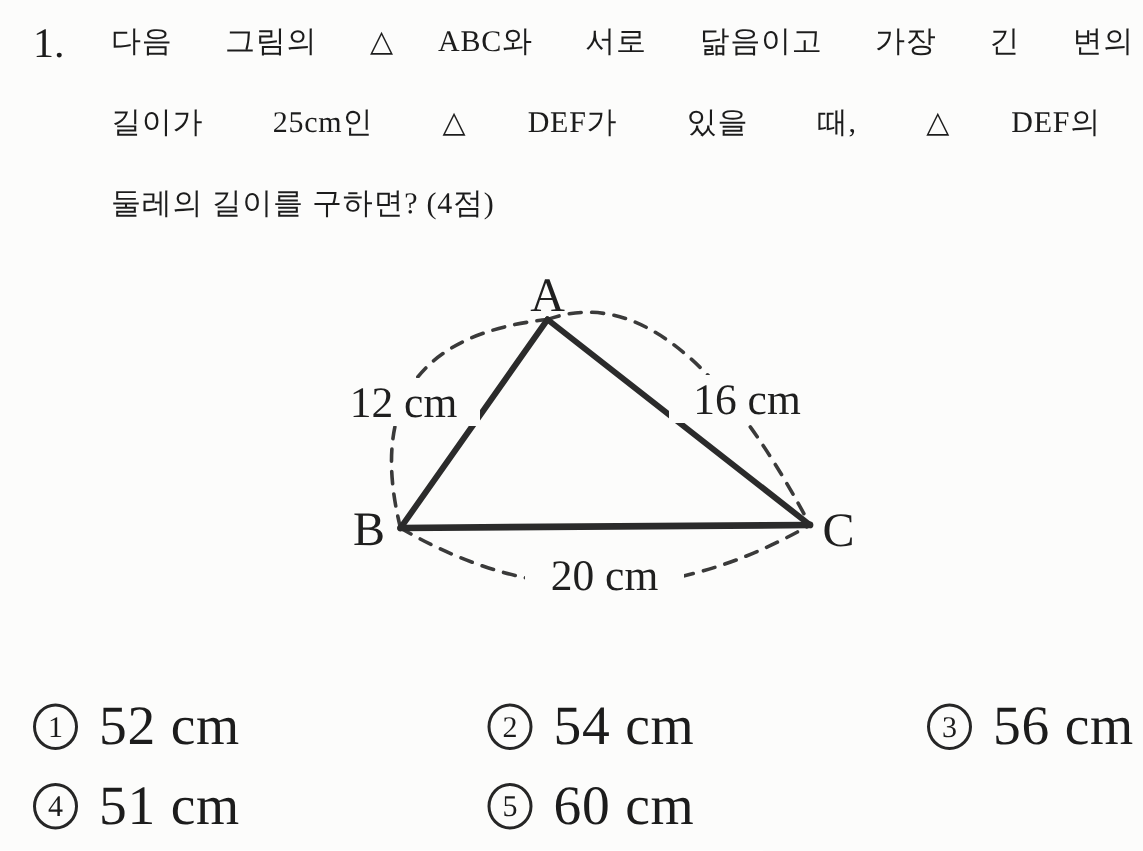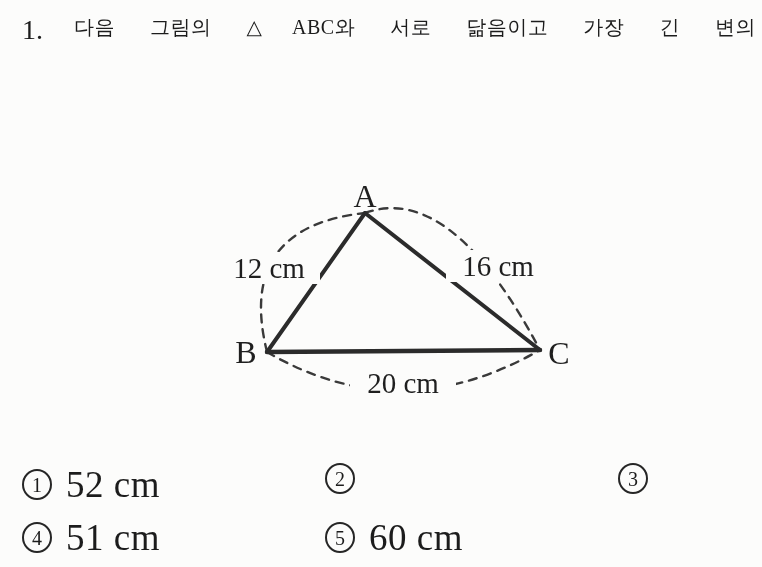--- a/index.html
+++ b/index.html
@@ -72,20 +72,22 @@
     letter-spacing: 0.5px;
   }
 </style>
 </head>
 <body>
 
 <div class="page">
 
   <span class="qnum">1.</span>
   <div class="qline qline-1">다음 그림의 △ABC와 서로 닮음이고 가장 긴 변의</div>
+  <div class="qline qline-2">길이가 25cm인 △DEF가 있을 때, △DEF의</div>
+  <div class="qline qline-3">둘레의 길이를 구하면? (4점)</div>
 
   <svg class="figure" width="450" height="240" viewBox="0 0 450 240">
 
     <path class="arc" d="M 117,180 Q 86,55 215,41"></path>
     <path class="arc" d="M 215,41 Q 301,10 390,178"></path>
     <path class="arc" d="M 117,180 Q 250,258 390,178"></path>
 
     <line class="tri-side" x1="215" y1="41" x2="117" y2="180"></line>
     <line class="tri-side" x1="215" y1="41" x2="390" y2="178"></line>
     <line class="tri-side tri-side-bottom" x1="117" y1="180" x2="390" y2="178"></line>
@@ -102,23 +104,25 @@
     <text class="side-label" x="348" y="104" text-anchor="middle">16 cm</text>
     <text class="side-label" x="253" y="221" text-anchor="middle">20 cm</text>
   </svg>
 
   <div class="choice choice-1">
     <span class="marker">1</span>
     <span class="ctext">52 cm</span>
   </div>
   <div class="choice choice-2">
     <span class="marker">2</span>
+    <span class="ctext">54 cm</span>
   </div>
   <div class="choice choice-3">
     <span class="marker">3</span>
+    <span class="ctext">56 cm</span>
   </div>
   <div class="choice choice-4">
     <span class="marker">4</span>
     <span class="ctext">51 cm</span>
   </div>
   <div class="choice choice-5">
     <span class="marker">5</span>
     <span class="ctext">60 cm</span>
   </div>
 

